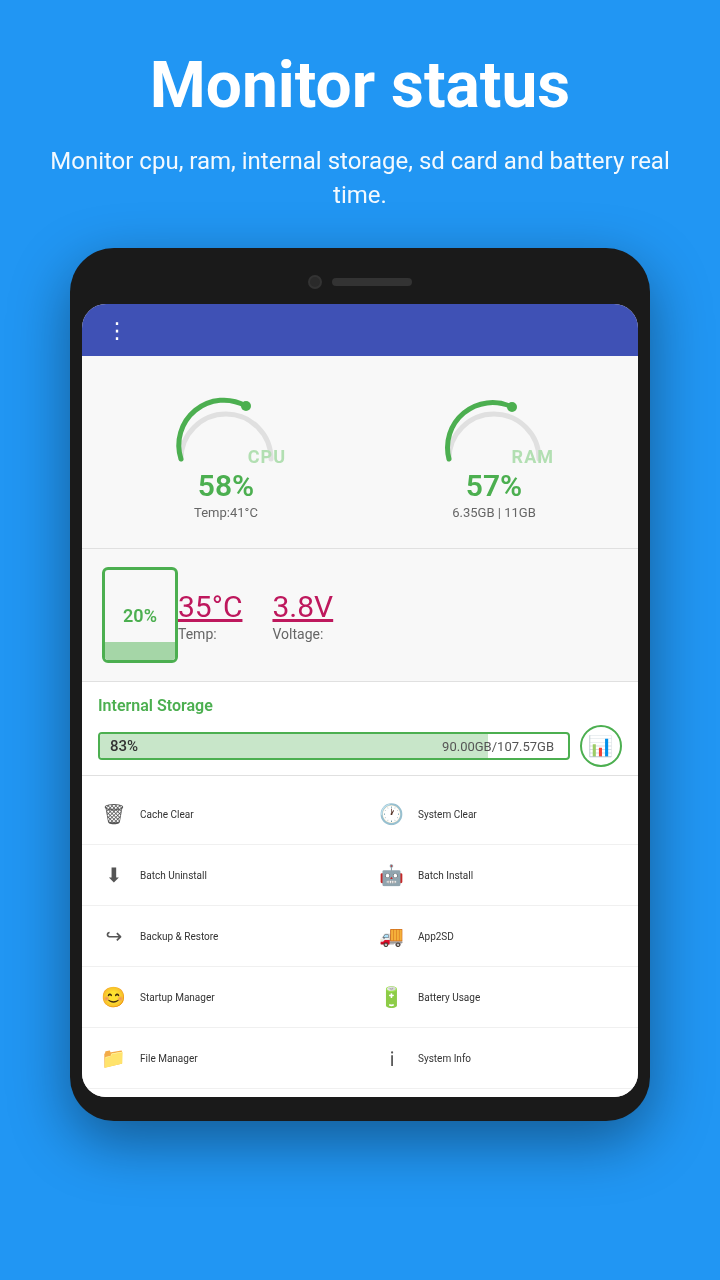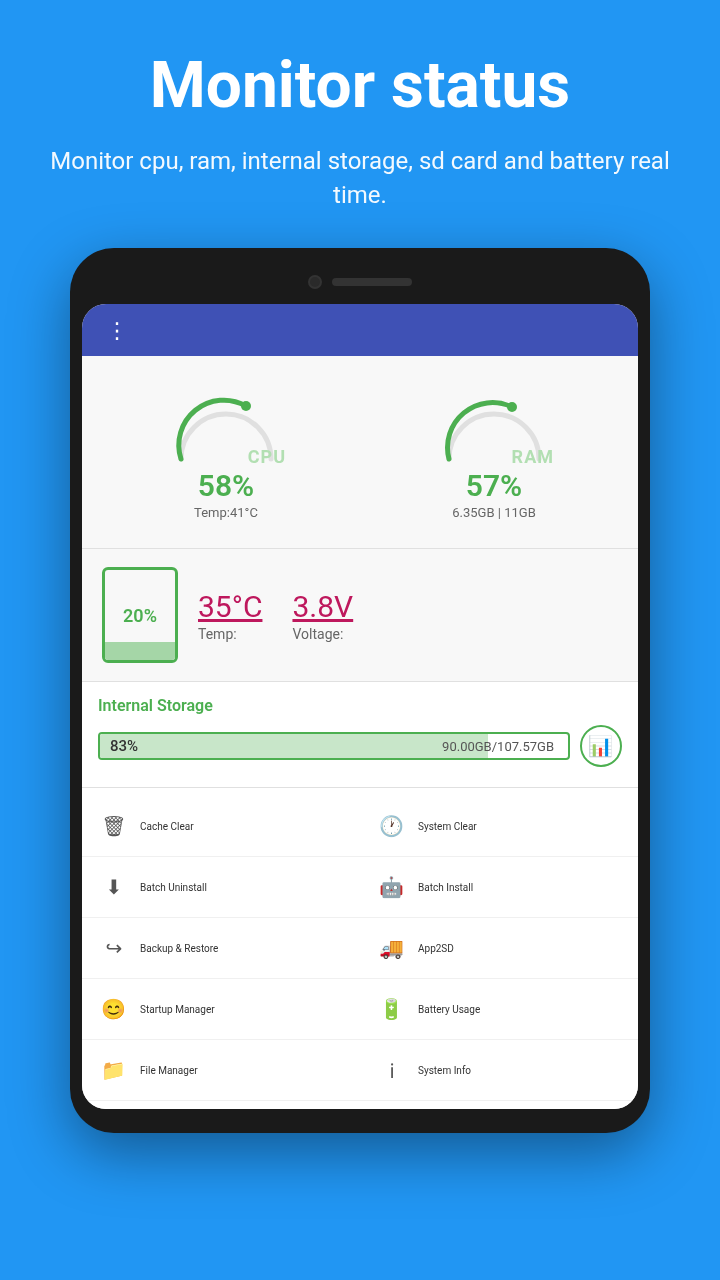--- a/index.html
+++ b/index.html
@@ -169,21 +169,20 @@
       margin-top: 2px;
     }
 
     
     .battery-section {
       display: flex;
       align-items: center;
       padding: 18px 20px;
       background: #f8f8f8;
       border-bottom: 1px solid #e0e0e0;
-      gap: 20px;
     }
     .battery-icon {
       display: flex;
       align-items: center;
     }
     .battery-body {
       width: 76px;
       height: 96px;
       border: 3px solid #4caf50;
       border-radius: 6px;
@@ -233,21 +232,21 @@
       text-decoration: underline;
     }
     .battery-stat-label {
       font-size: 14px;
       color: #666;
       margin-top: 2px;
     }
 
     
     .storage-section {
-      padding: 14px 16px 20px;
+      padding: 14px 16px 8px;
       background: white;
       border-bottom: 1px solid #e0e0e0;
     }
     .storage-title {
       font-size: 16px;
       font-weight: 600;
       color: #4caf50;
       margin-bottom: 10px;
     }
     .storage-bar-wrapper {

